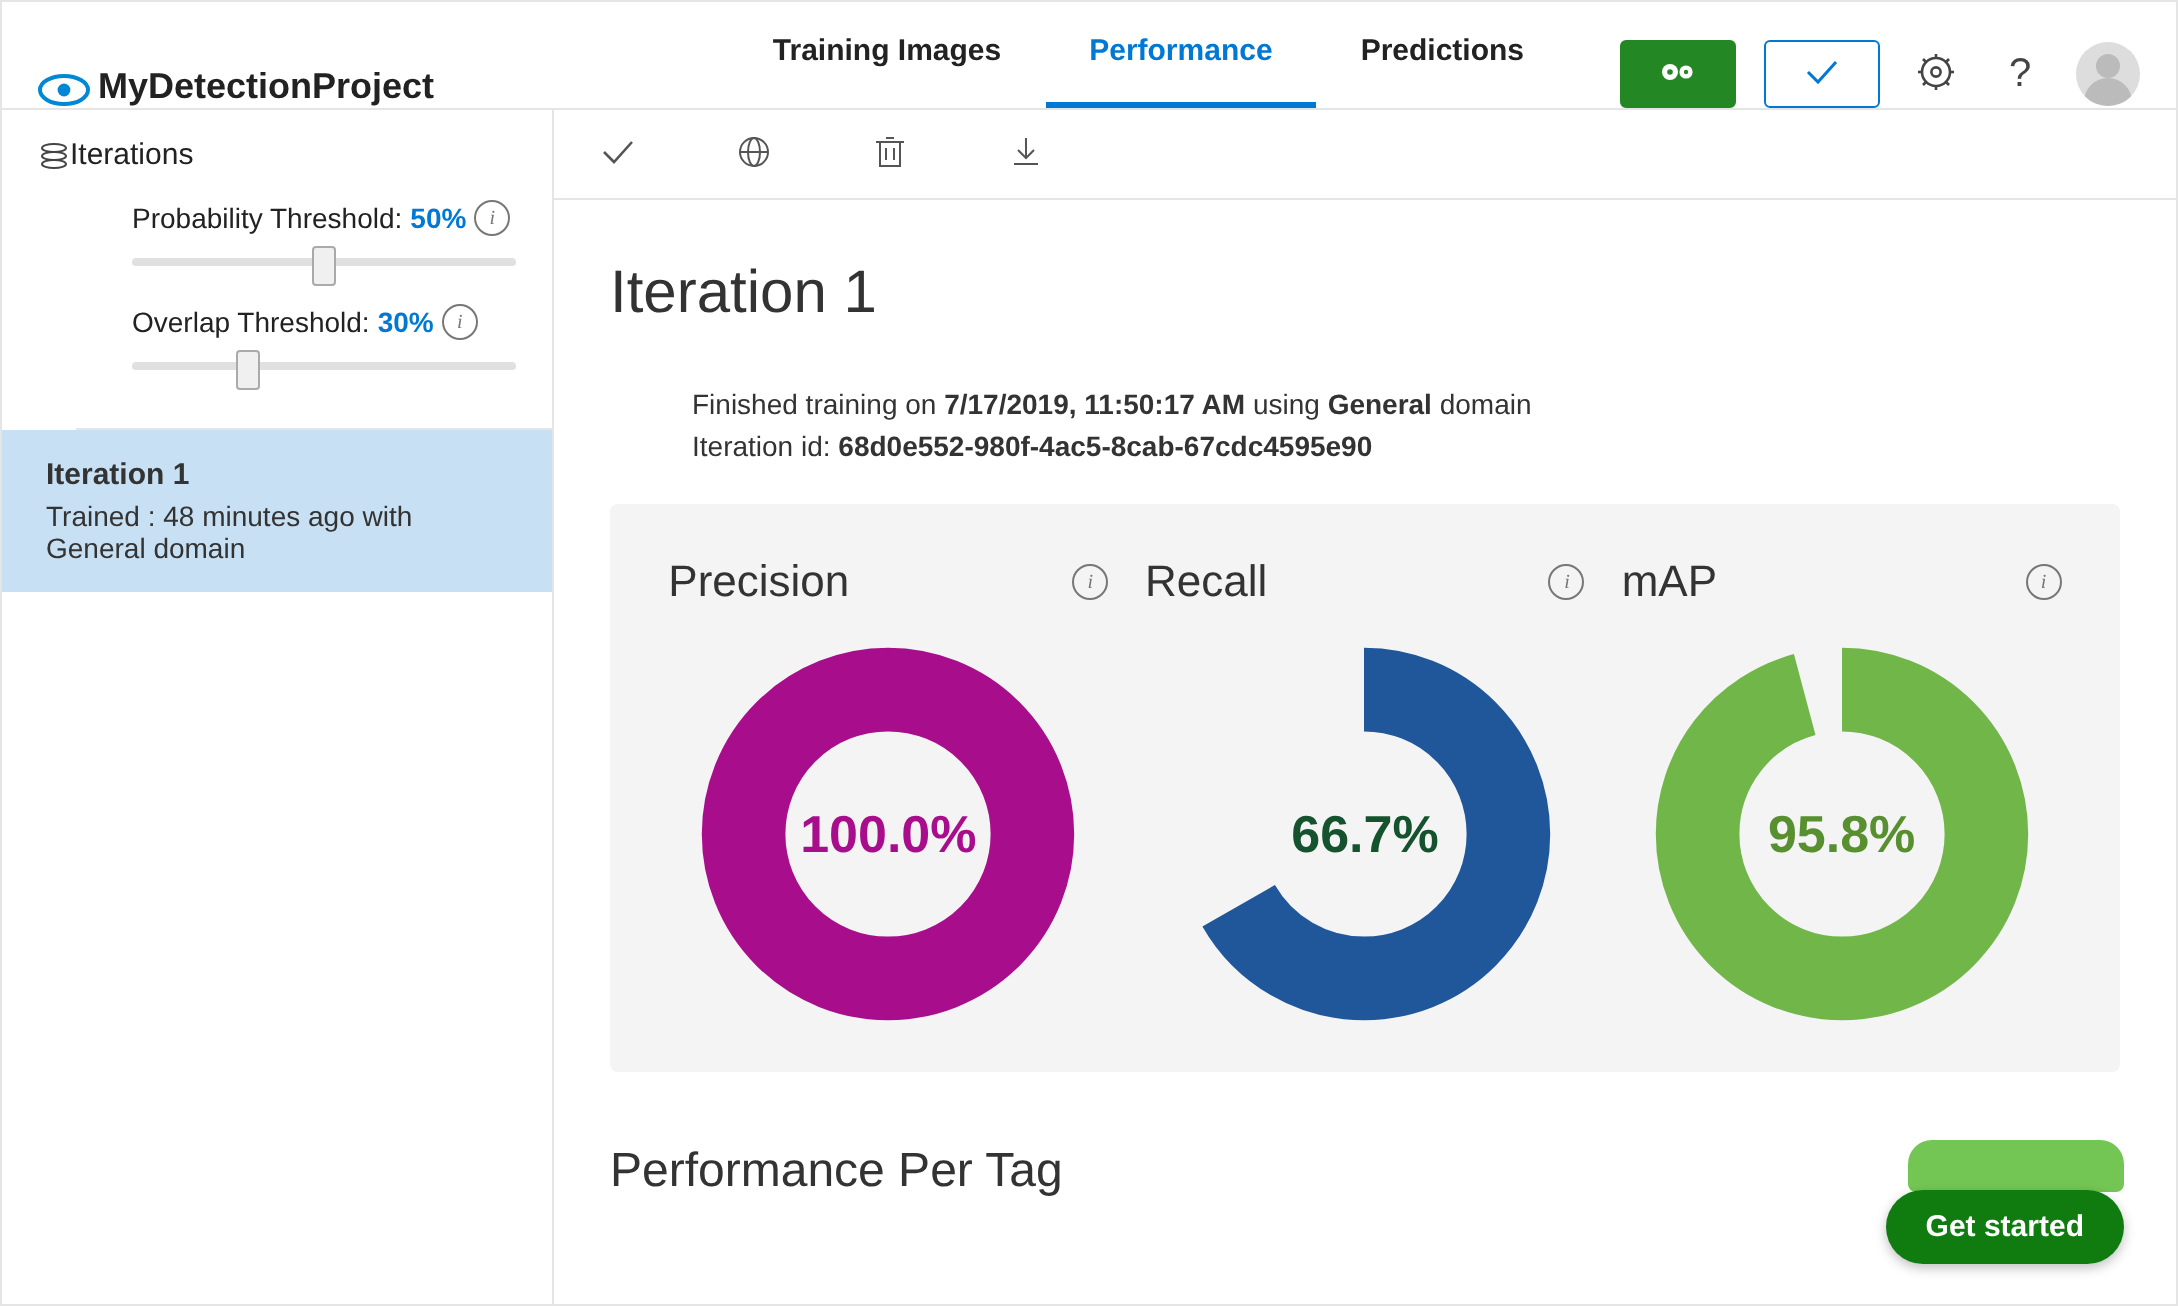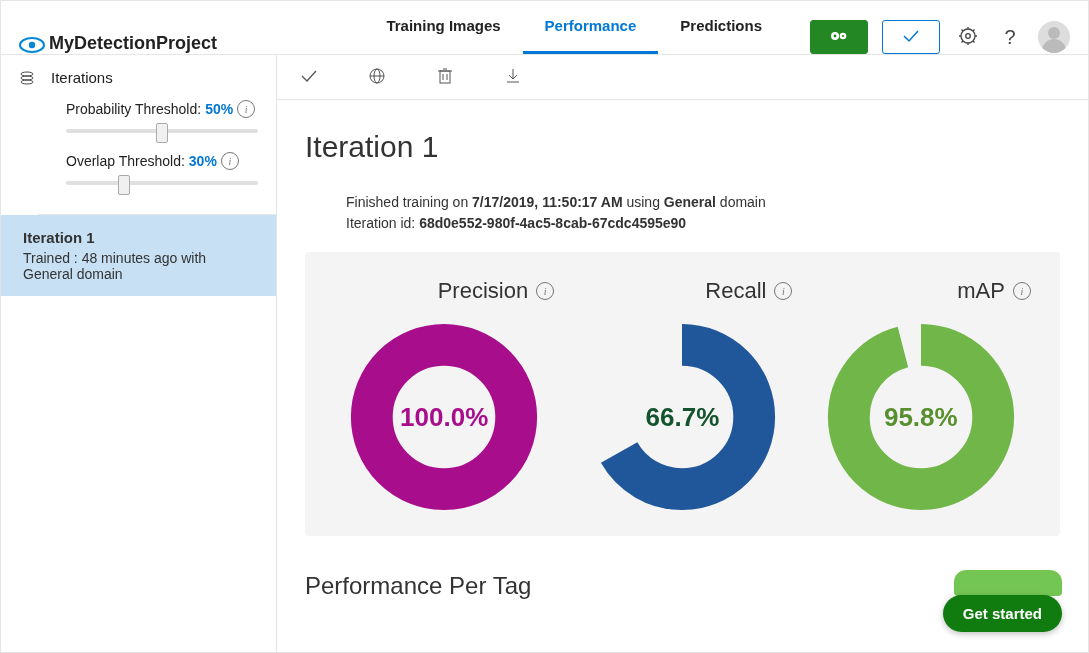--- a/index.html
+++ b/index.html
@@ -32,21 +32,21 @@
   .avatar{width:32px;height:32px;border-radius:50%;background:#ddd;position:relative;overflow:hidden;}
   .avatar::before{content:"";position:absolute;top:6px;left:10px;width:12px;height:12px;border-radius:50%;background:#bbb;}
   .avatar::after{content:"";position:absolute;top:18px;left:4px;width:24px;height:18px;border-radius:12px 12px 0 0;background:#bbb;}
 
   
   .body{display:flex;flex:1;min-height:0;}
   .sidebar{width:276px;box-sizing:border-box;border-right:1px solid var(--gray-border);}
   .main{flex:1;position:relative;overflow:hidden;}
 
   
-  .sb-head{display:flex;align-items:center;gap:16px;padding:14px 18px;font-size:15px;}
+  .sb-head{display:flex;align-items:center;gap:0;padding:14px 18px;font-size:15px;}
   .sb-head svg{display:block;}
   .thresholds{padding:0 18px 10px 28px; border-bottom:1px solid var(--gray-border);margin-left:37px;}
   .thr{margin-bottom:12px;}
   .thr-label{font-size:14px;margin-bottom:2px;display:flex;align-items:center;gap:4px;}
   .thr-label .val{color:var(--blue2);font-weight:600;}
   .slider{position:relative;height:20px;}
   .slider-track{position:absolute;top:9px;left:0;right:0;height:4px;background:#e0e0e0;border-radius:2px;}
   .slider-thumb{position:absolute;top:3px;width:10px;height:18px;background:#f0f0f0;border:1px solid #aaa;border-radius:2px;transform:translateX(-50%);}
   .iter-item{padding:14px 22px;font-size:14px;color:#333;background:var(--sel-bg);}
   .iter-item .name{font-weight:600;margin-bottom:4px;font-size:15px;}
@@ -56,21 +56,21 @@
   .tool-ic{width:20px;height:20px;display:flex;align-items:center;justify-content:center;cursor:pointer;color:#555;}
 
   
   .content{padding:0 28px;overflow-y:auto;height:calc(100% - 44px);box-sizing:border-box;}
   .iter-title{font-size:30px;font-weight:400;margin-top:30px;margin-bottom:28px;color:#333;}
   .train-info{font-size:14px;color:#333;line-height:1.5;margin-bottom:18px;margin-left:41px;}
   .train-info b{font-weight:700;}
 
   .metrics-panel{background:#f4f4f4;border-radius:4px;padding:26px 20px 24px 20px;display:flex;justify-content:space-around;}
   .metric{width:220px;text-align:center;}
-  .metric h3{font-size:22px;font-weight:400;margin:0 0 18px 0;display:flex;align-items:center;justify-content:flex-end;gap:8px;color:#333;}
+  .metric h3{font-size:22px;font-weight:400;margin:0 0 18px 0;display:flex;align-items:center;justify-content:space-between;gap:8px;color:#333;}
   .donut{position:relative;width:190px;height:190px;margin:0 auto;}
   .donut svg{width:190px;height:190px;transform:rotate(-90deg);}
   .donut .pct{position:absolute;top:0;left:0;right:0;bottom:0;display:flex;align-items:center;justify-content:center;font-size:26px;font-weight:700;}
 
   .perf-title{font-size:24px;font-weight:400;margin-top:36px;margin-bottom:12px;color:#333;}
 
   .get-started{position:absolute;right:26px;bottom:20px;background:#107c10;color:#fff;padding:10px 20px;border-radius:22px;font-weight:600;font-size:15px;box-shadow:0 2px 6px rgba(0,0,0,0.25);cursor:pointer;}
   .gs-shadow{position:absolute;right:26px;bottom:56px;width:108px;height:26px;background:#74c654;border-radius:12px 12px 4px 4px;}
 
   .info-ic{display:inline-flex;width:16px;height:16px;border:1.2px solid #777;border-radius:50%;align-items:center;justify-content:center;font-size:10px;color:#777;font-style:italic;font-family:serif;}

